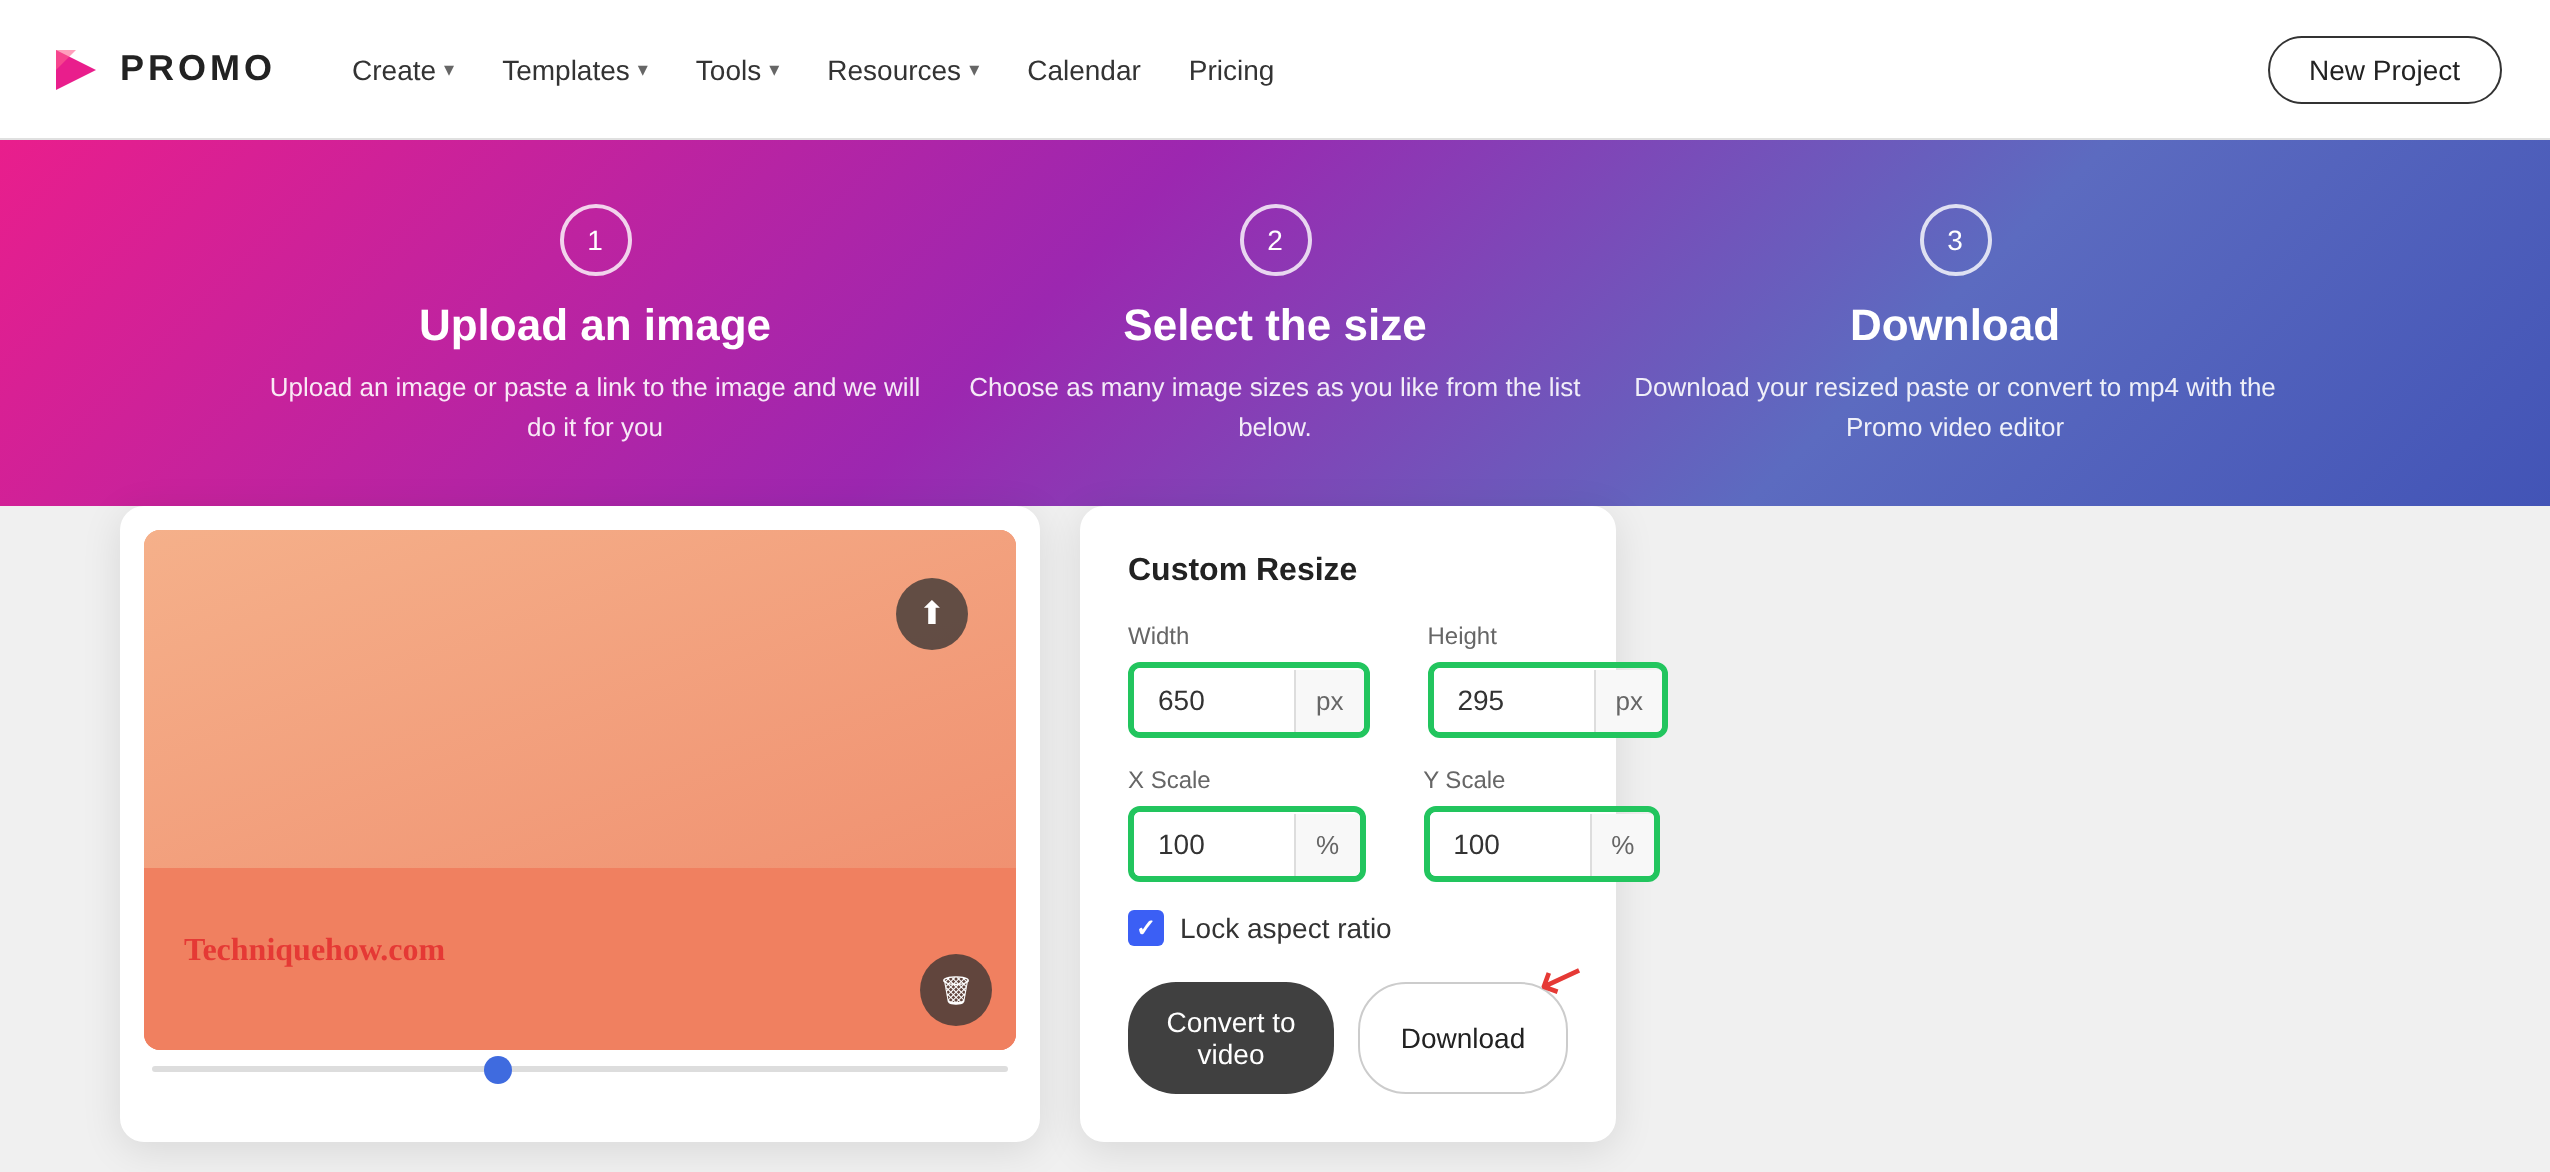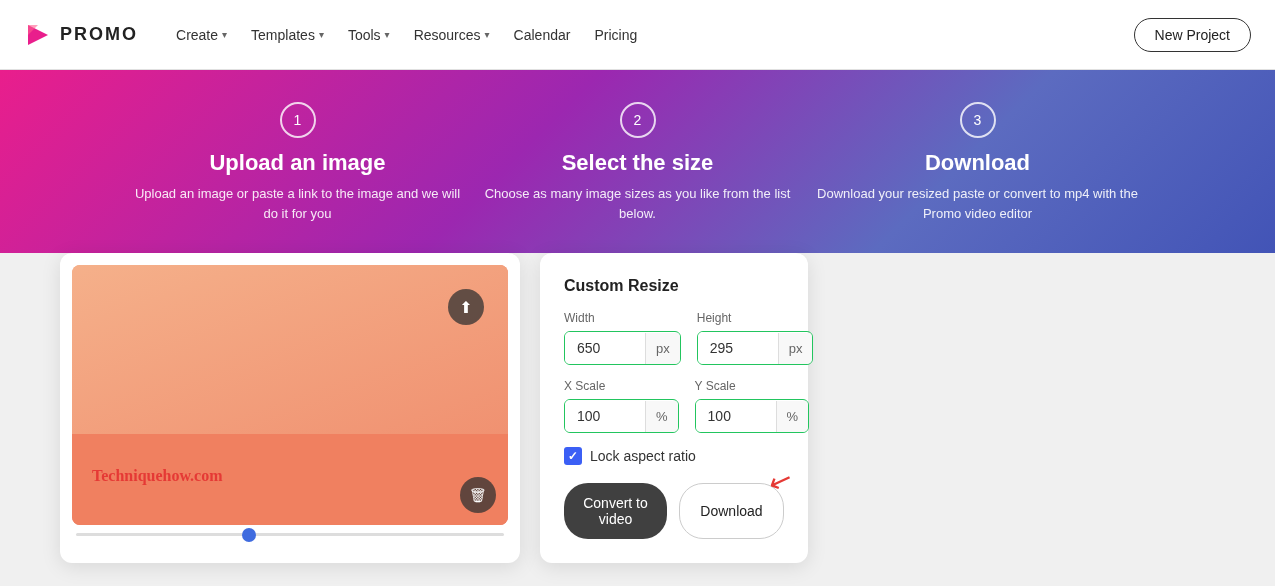--- a/index.html
+++ b/index.html
@@ -97,23 +97,23 @@
       appearance: none; width: 14px; height: 14px; background: #3f6bdf; border-radius: 50%; cursor: pointer;
     }
 
     
     .resize-panel {
       background: #fff; border-radius: 12px; padding: 24px;
       width: 268px; box-shadow: 0 4px 20px rgba(0,0,0,0.1);
     }
     .resize-title { font-size: 16px; font-weight: 600; color: #222; margin-bottom: 16px; }
     .field-group { margin-bottom: 14px; }
-    .field-row { display: flex; gap: 16px; }
+    .field-row { display: flex; gap: 29px; }
     .field-label { font-size: 12px; color: #666; margin-bottom: 6px; }
-    .field-input-wrap { display: flex; align-items: center; border: 1px solid #22c55e; border-radius: 6px; overflow: hidden; }
+    .field-input-wrap { display: flex; align-items: center; border: 3px solid #22c55e; border-radius: 6px; overflow: hidden; }
     .field-input {
       flex: 1; border: none; outline: none; padding: 8px 12px;
       font-size: 14px; color: #333; width: 80px;
     }
     .field-unit {
       padding: 8px 10px; background: #f8f8f8; font-size: 13px; color: #666;
       border-left: 1px solid #ddd;
     }
     .field-col { flex: 1; }
     .checkbox-row { display: flex; align-items: center; gap: 8px; margin-bottom: 18px; }

